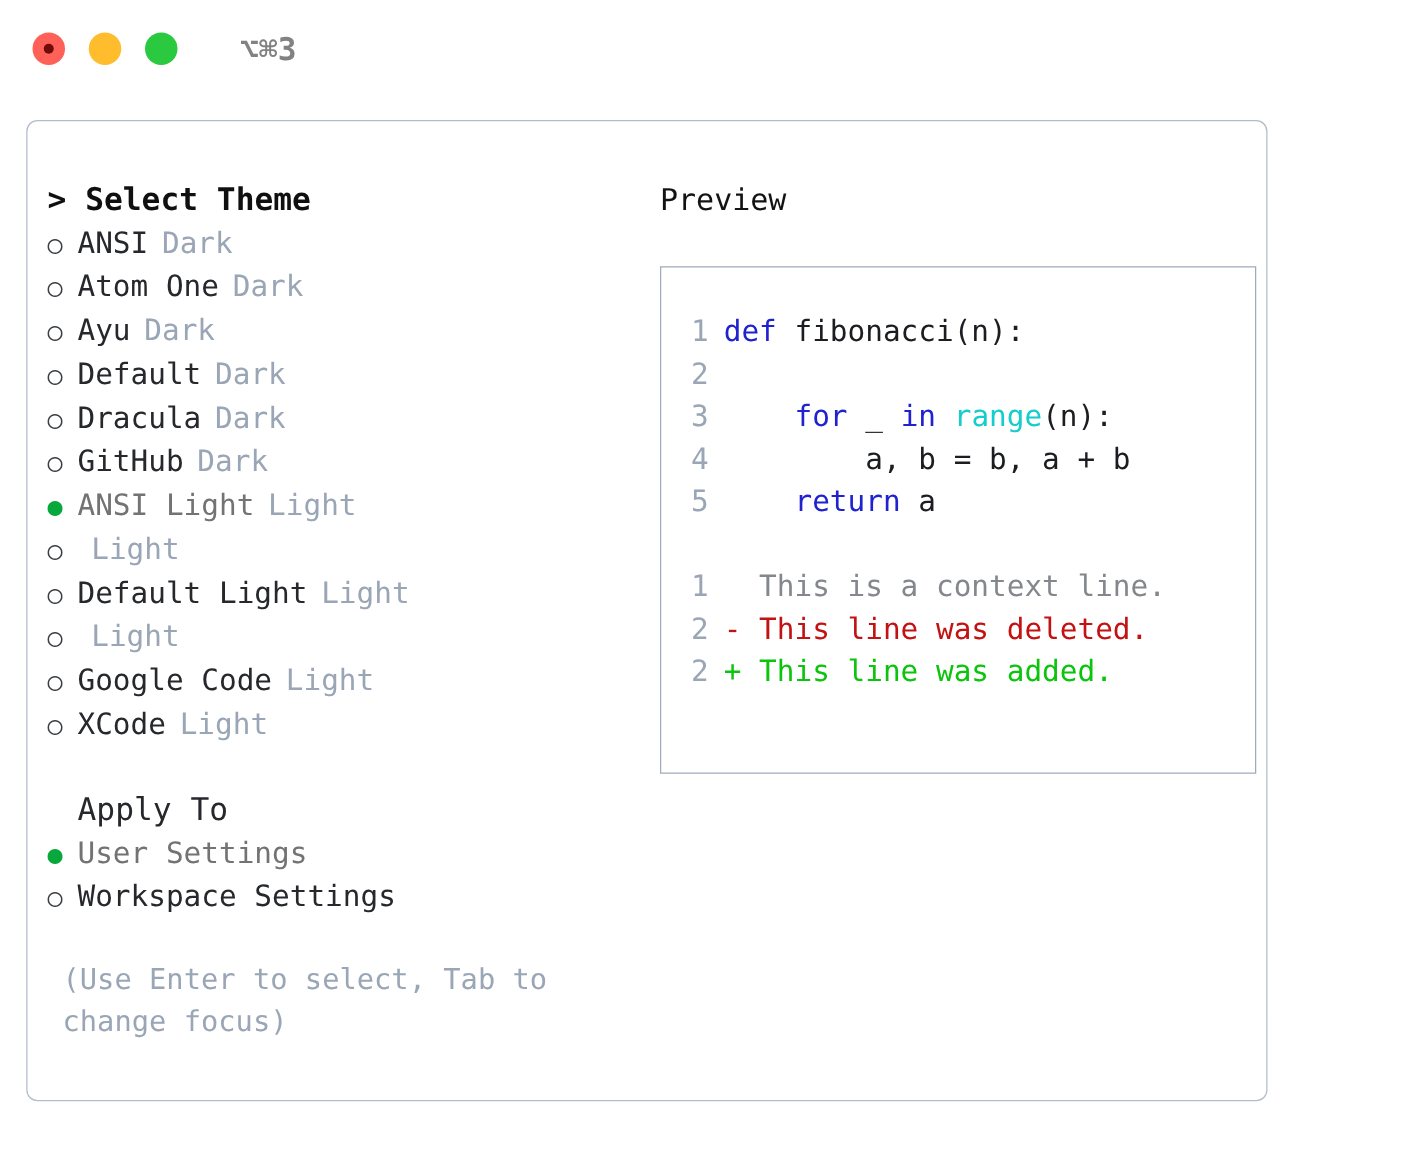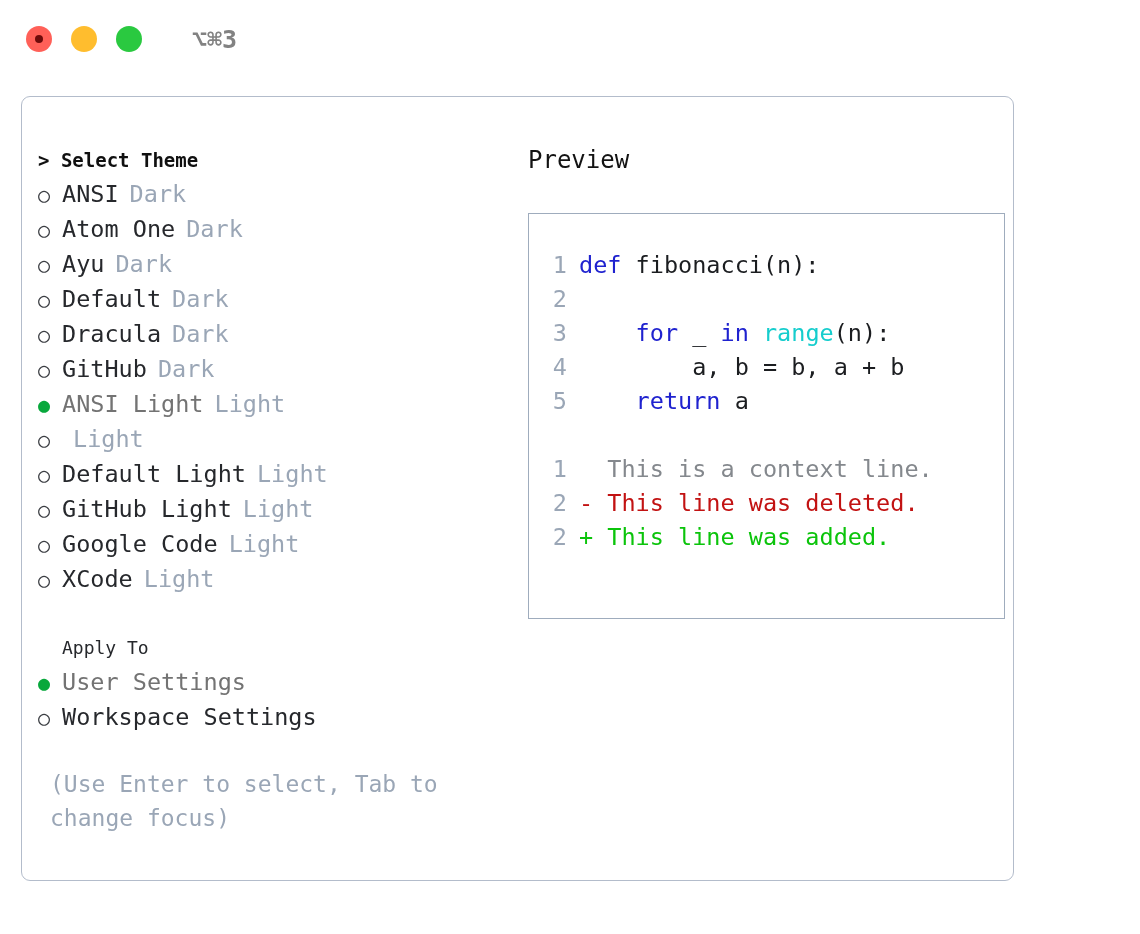--- a/index.html
+++ b/index.html
@@ -94,21 +94,21 @@
 
   
   .left-col {
     position: absolute;
     left: 16px;
     top: 46px;
     width: 460px;
   }
 
   .section-header {
-    font-size: 19px;
+    font-size: 25px;
     font-weight: bold;
     color: #101010;
     line-height: 34px;
     white-space: pre;
   }
 
   .opt-list { margin: 0; padding: 0; }
 
   .opt {
     display: flex;
@@ -124,21 +124,21 @@
     text-align: left;
     font-size: 20px;
     color: #3a3d42;
   }
   .opt.selected .bullet { color: #08a83c; }
   .opt .opt-label { color: #26282c; }
   .opt.selected .opt-label { color: #737373; }
   .opt .opt-suffix { color: #9aa6b6; padding-left: 11px; }
 
   .group-title {
-    font-size: 18px;
+    font-size: 25px;
     line-height: 34px;
     color: #26282c;
     padding-left: 24px;
     white-space: pre;
   }
 
   .spacer-lg { height: 34px; }
   .spacer-md { height: 32px; }
 
   .hint {
@@ -223,21 +223,21 @@
         <div class="opt-list" id="theme-list">
             <div class="opt"><span class="bullet">○</span><span class="opt-label">ANSI</span><span class="opt-suffix">Dark</span></div>
             <div class="opt"><span class="bullet">○</span><span class="opt-label">Atom One</span><span class="opt-suffix">Dark</span></div>
             <div class="opt"><span class="bullet">○</span><span class="opt-label">Ayu</span><span class="opt-suffix">Dark</span></div>
             <div class="opt"><span class="bullet">○</span><span class="opt-label">Default</span><span class="opt-suffix">Dark</span></div>
             <div class="opt"><span class="bullet">○</span><span class="opt-label">Dracula</span><span class="opt-suffix">Dark</span></div>
             <div class="opt"><span class="bullet">○</span><span class="opt-label">GitHub</span><span class="opt-suffix">Dark</span></div>
             <div class="opt selected"><span class="bullet">●</span><span class="opt-label">ANSI Light</span><span class="opt-suffix">Light</span></div>
             <div class="opt"><span class="bullet">○</span><span class="opt-suffix">Light</span></div>
             <div class="opt"><span class="bullet">○</span><span class="opt-label">Default Light</span><span class="opt-suffix">Light</span></div>
-            <div class="opt"><span class="bullet">○</span><span class="opt-label">GitHub Light</span><span class="opt-suffix">Light</span></div>
+            <div class="opt"><span class="bullet">○</span><span class="opt-suffix">Light</span></div>
             <div class="opt"><span class="bullet">○</span><span class="opt-label">Google Code</span><span class="opt-suffix">Light</span></div>
             <div class="opt"><span class="bullet">○</span><span class="opt-label">XCode</span><span class="opt-suffix">Light</span></div>
           </div>
 
         <div class="spacer-lg"></div>
 
         <div class="group-title">Apply To</div>
         <div class="opt-list" id="apply-list">
             <div class="opt selected"><span class="bullet">●</span><span class="opt-label">User Settings</span></div>
             <div class="opt"><span class="bullet">○</span><span class="opt-label">Workspace Settings</span></div>

